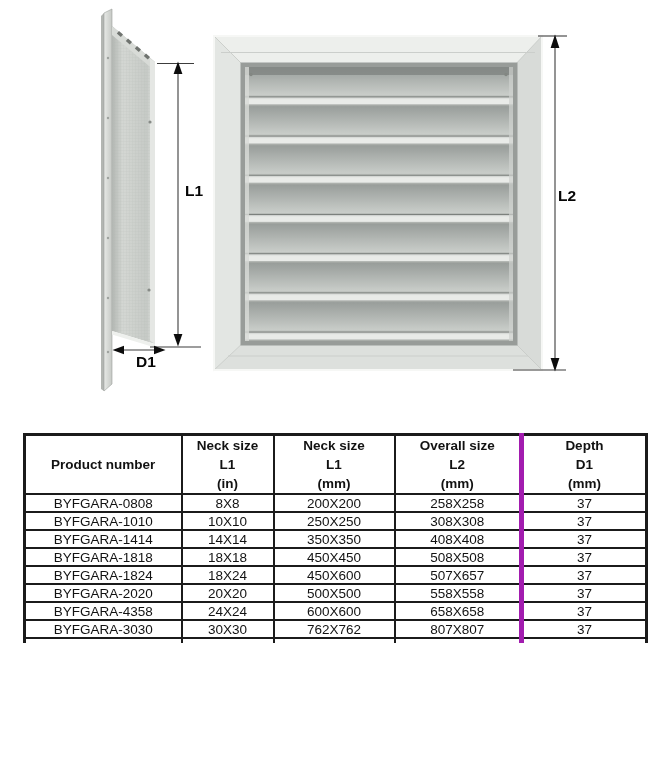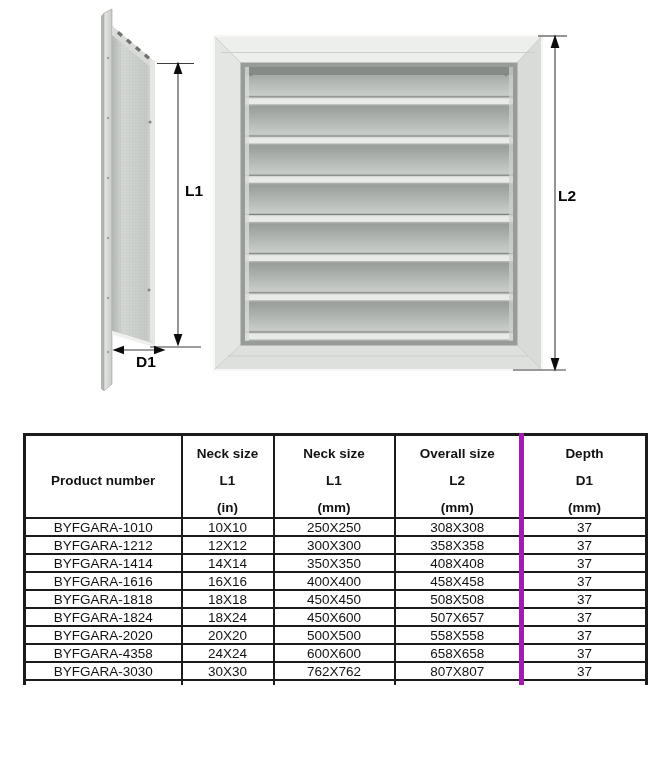--- a/index.html
+++ b/index.html
@@ -25,21 +25,21 @@
     border: 3px solid #1b1b1b; border-bottom: none;
   }
   .spec th, .spec td {
     border: 2px solid #1b1b1b;
     text-align: center; vertical-align: middle;
     padding: 0; overflow: hidden; white-space: nowrap;
   }
   .spec th { height: 58px; font-weight: 700; font-size: 13.5px; line-height: 1.42; }
   .spec td { height: 18px; font-size: 13.5px; }
   .spec .depth-col { border-left: 5px solid #a21caf; }
-  .spec .hline { display: block; margin-top: 8px; }
+  .spec .hline { display: block; }
   .spec tr.stub td { border-bottom: none; height: 5px; }
   svg text.dim-label {
     font-family: "Liberation Sans", sans-serif;
     font-weight: 700; font-size: 15.5px; fill: #060606;
   }
 </style>
 </head>
 <body>
 
 <div class="stage">
@@ -180,48 +180,41 @@
         </th>
         <th class="depth-col">
           <span class="hline">Depth</span>
           <span class="hline">D1</span>
           <span class="hline">(mm)</span>
         </th>
       </tr>
     </thead>
     <tbody>
       <tr>
+        <td>BYFGARA-0808</td>
+        <td>8X8</td>
+        <td>200X200</td>
+        <td>258X258</td>
+        <td class="depth-col">37</td>
+      </tr>
+      <tr>
         <td>BYFGARA-1010</td>
         <td>10X10</td>
         <td>250X250</td>
         <td>308X308</td>
         <td class="depth-col">37</td>
       </tr>
       <tr>
-        <td>BYFGARA-1212</td>
-        <td>12X12</td>
-        <td>300X300</td>
-        <td>358X358</td>
-        <td class="depth-col">37</td>
-      </tr>
-      <tr>
         <td>BYFGARA-1414</td>
         <td>14X14</td>
         <td>350X350</td>
         <td>408X408</td>
         <td class="depth-col">37</td>
       </tr>
       <tr>
-        <td>BYFGARA-1616</td>
-        <td>16X16</td>
-        <td>400X400</td>
-        <td>458X458</td>
-        <td class="depth-col">37</td>
-      </tr>
-      <tr>
         <td>BYFGARA-1818</td>
         <td>18X18</td>
         <td>450X450</td>
         <td>508X508</td>
         <td class="depth-col">37</td>
       </tr>
       <tr>
         <td>BYFGARA-1824</td>
         <td>18X24</td>
         <td>450X600</td>

